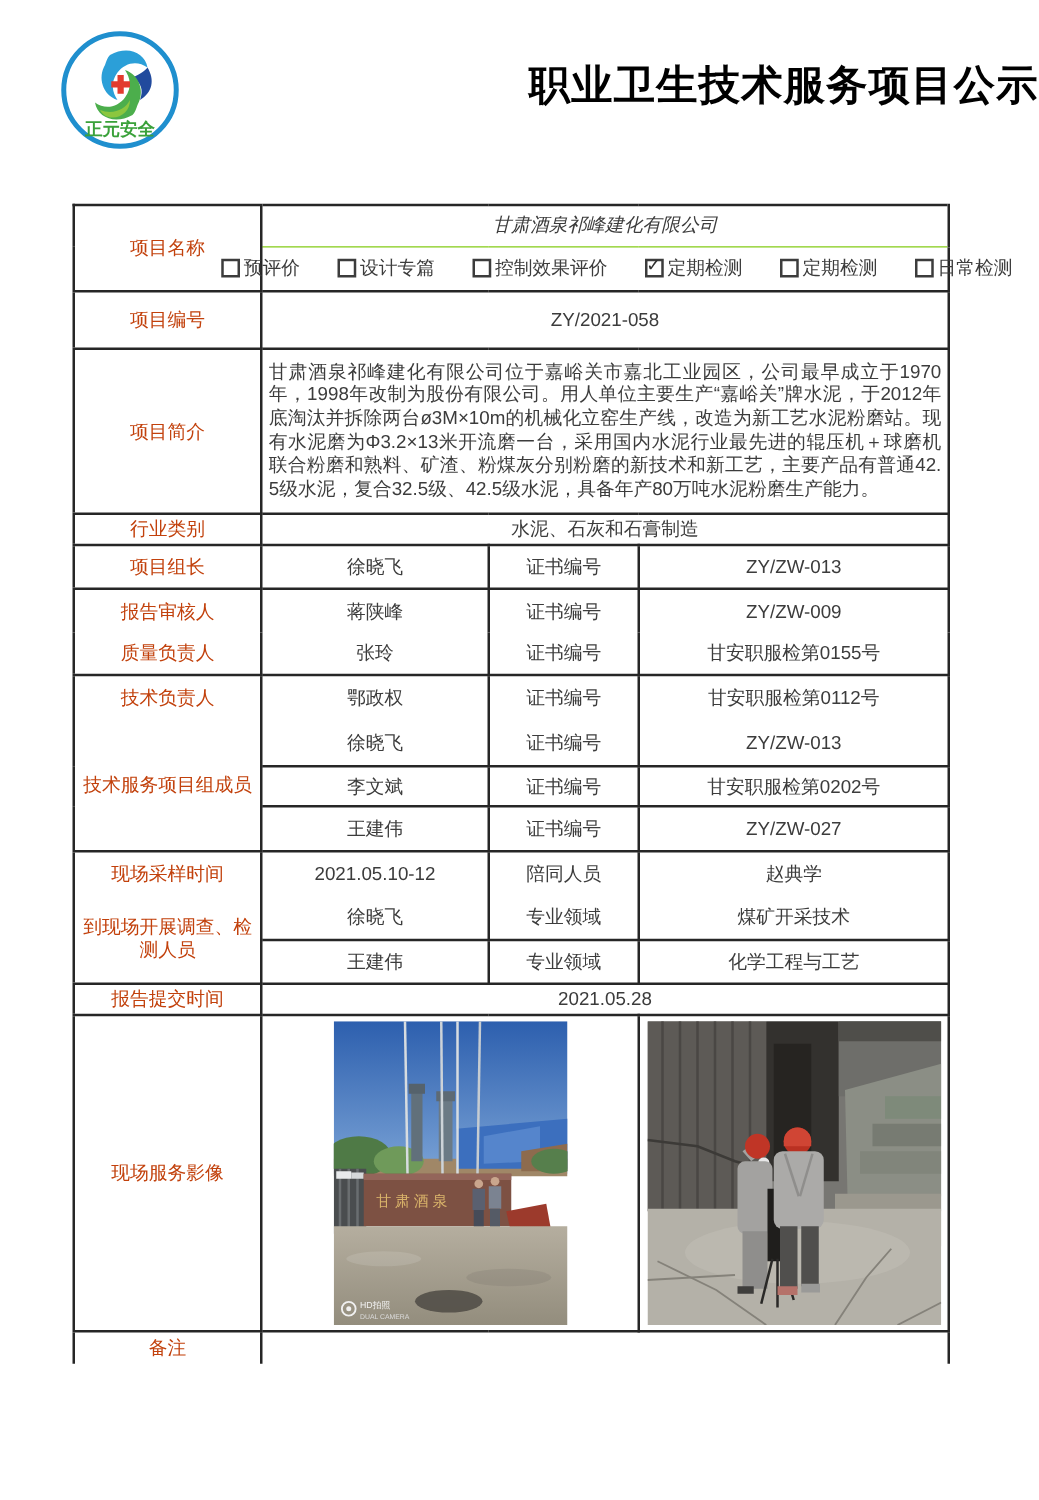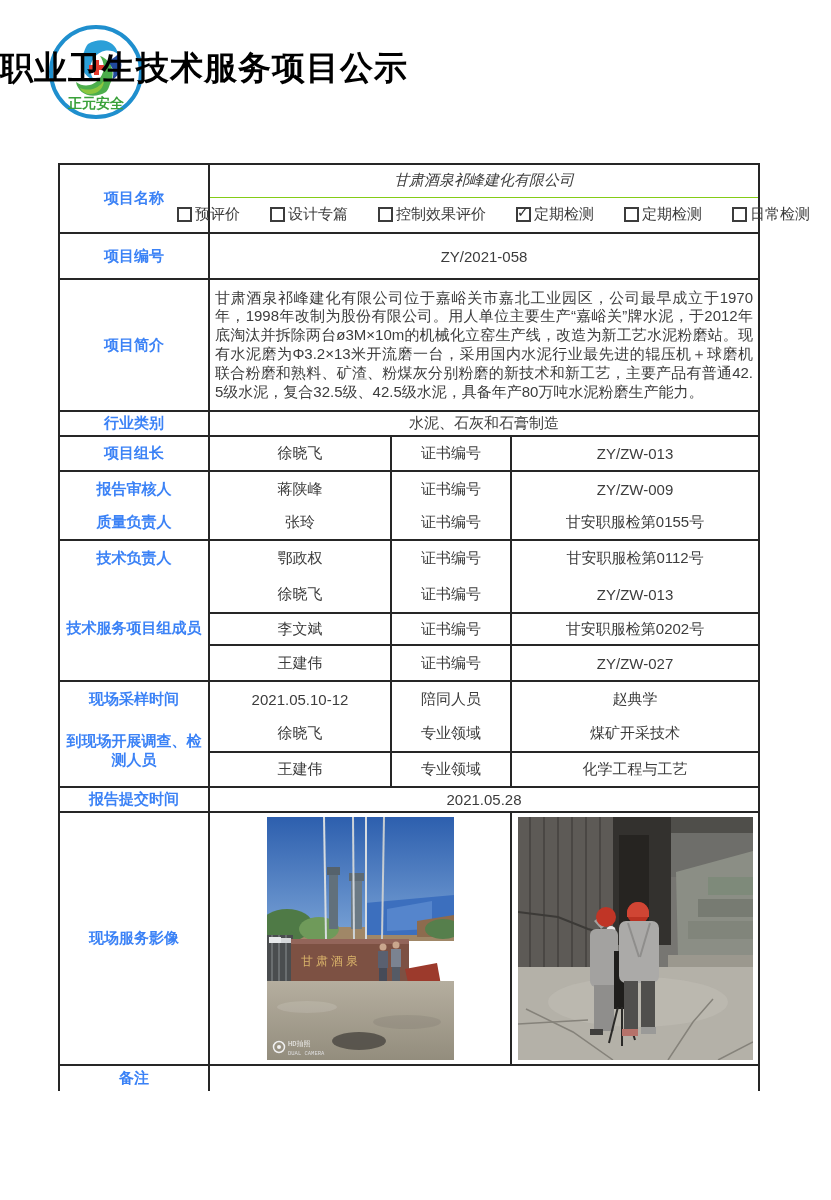--- a/index.html
+++ b/index.html
@@ -1,34 +1,34 @@
 <!DOCTYPE html>
 <html><head>
 <meta charset="utf-8">
 <style>
   html,body{margin:0;padding:0;background:#ffffff;}
   body{font-family:"Liberation Sans","DejaVu Sans",sans-serif;color:#3a3a3a;}
   .page{position:relative;width:831px;height:1200px;background:#fff;overflow:hidden;}
 
   
   .logo{position:absolute;left:44px;top:22px;width:104px;height:104px;}
-  .page-title{position:absolute;left:0;top:46px;width:831px;text-align:left;
+  .page-title{position:absolute;left:0;top:46px;width:831px;text-align:right;
     font-size:33px;font-weight:bold;color:#000;letter-spacing:1px;margin:0;}
 
   
   .pub-table{position:absolute;left:58px;top:163px;width:700px;
     border-collapse:collapse;table-layout:fixed;font-size:15px;color:#3c3c3c;}
   .pub-table td{border-right:2px solid #262626;border-bottom:2px solid #262626;
     vertical-align:middle;text-align:center;padding:2px 6px;word-break:break-all;}
   .pub-table{border-top:2px solid #262626;border-left:2px solid #262626;}
   .pub-table td.nb{border-bottom-style:hidden;}
   .pub-table td.lightb{border-bottom:1px solid #84cc16;font-style:italic;}
-  .pub-table td.label{font-weight:bold;color:#3b82f6;border-radius:30px;}
+  .pub-table td.label{font-weight:normal;color:#c2410c;border-radius:30px;}
   .pub-table td.intro{text-align:justify;line-height:18.8px;padding:3px 5px;border-radius:11px;}
-  .pub-table td.photo-cell{padding:4px 2px;font-family:Liberation Mono, monospace;}
+  .pub-table td.photo-cell{padding:4px 2px;}
 
   
   .cbx-row{display:flex;justify-content:center;align-items:center;gap:11px;white-space:nowrap;}
   .cbx-item{display:inline-flex;align-items:center;padding-left:19px;}
   .cbx-box{display:inline-block;width:11px;height:11px;border:2px solid #3c3c3c;
     margin-right:3px;position:relative;flex:0 0 auto;}
   .cbx-box.checked::after{content:"✓";position:absolute;left:-1px;top:-5px;
     font-size:14px;font-weight:bold;color:#2f2f2f;}
 
   .photo{display:block;margin:0 auto;}

